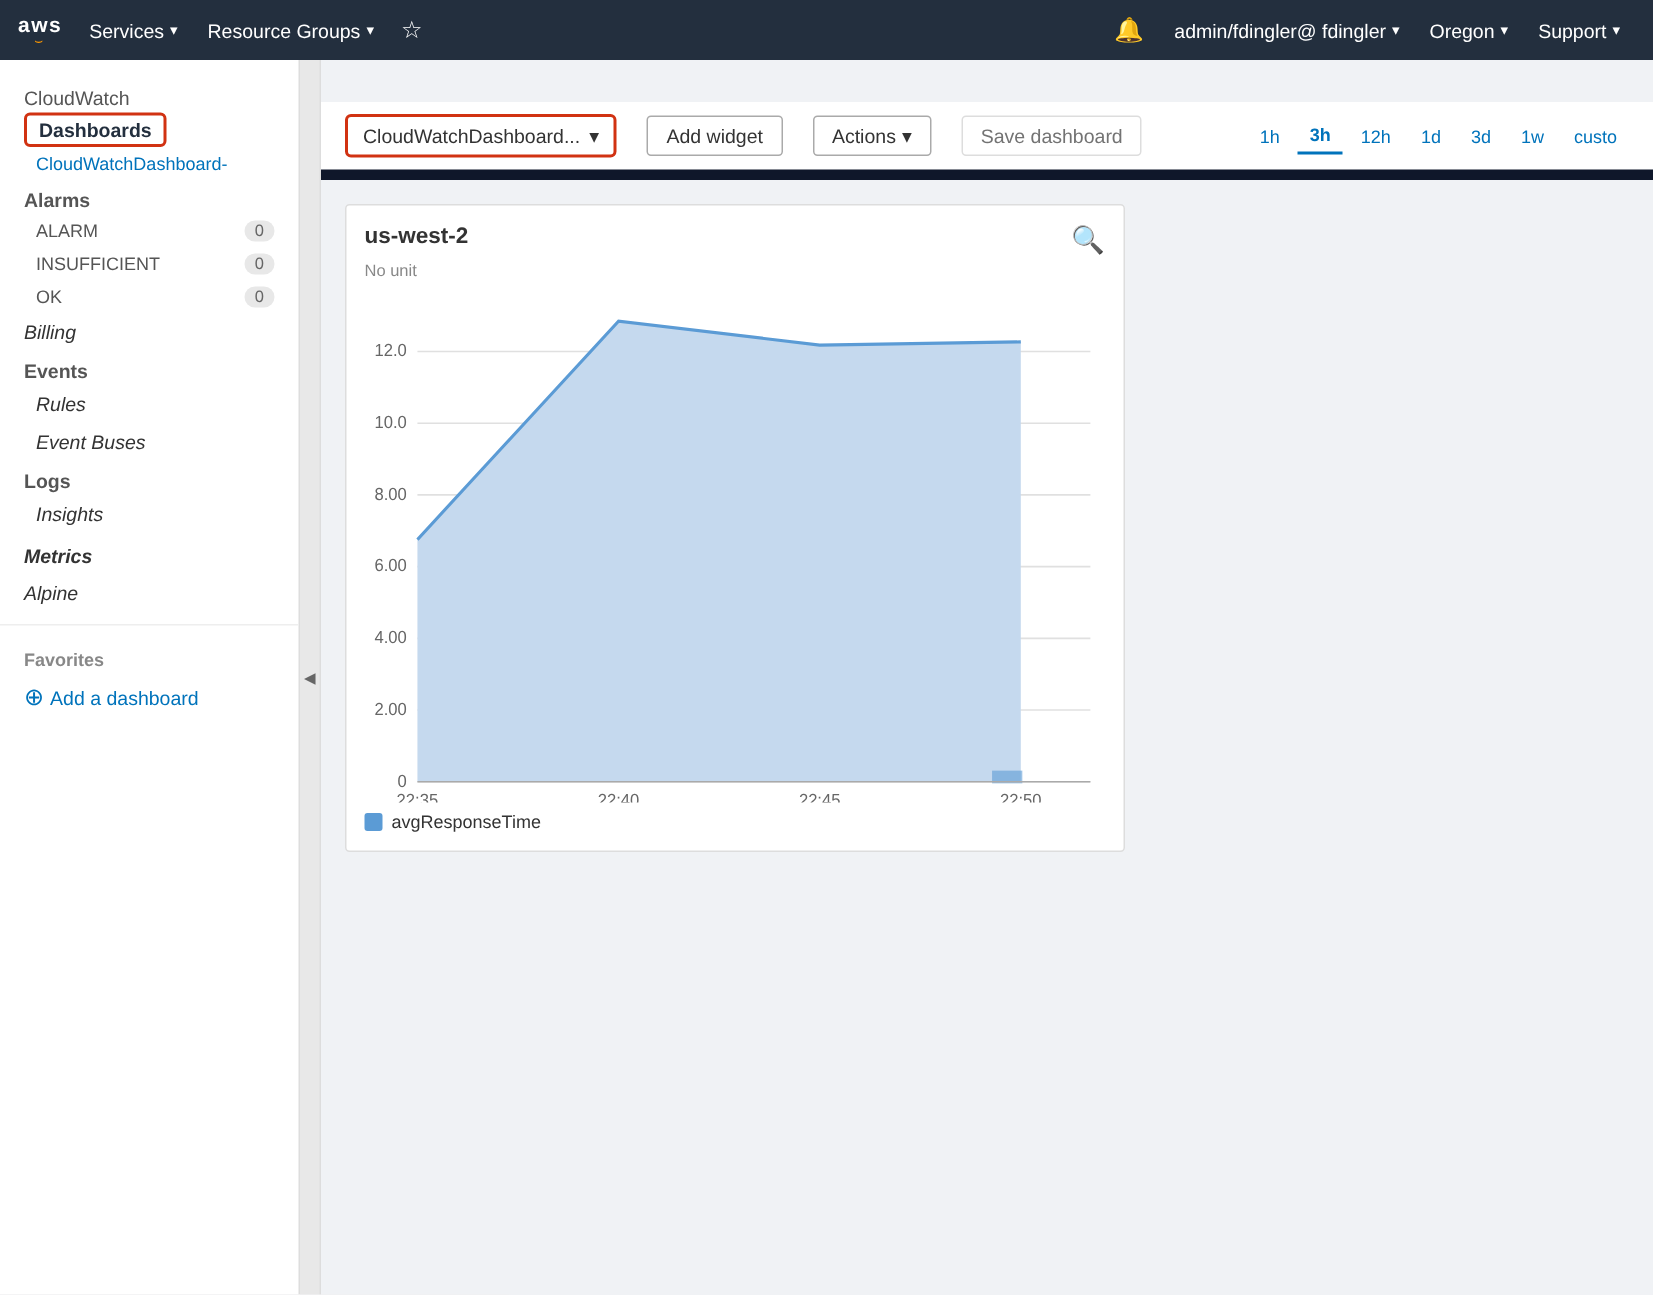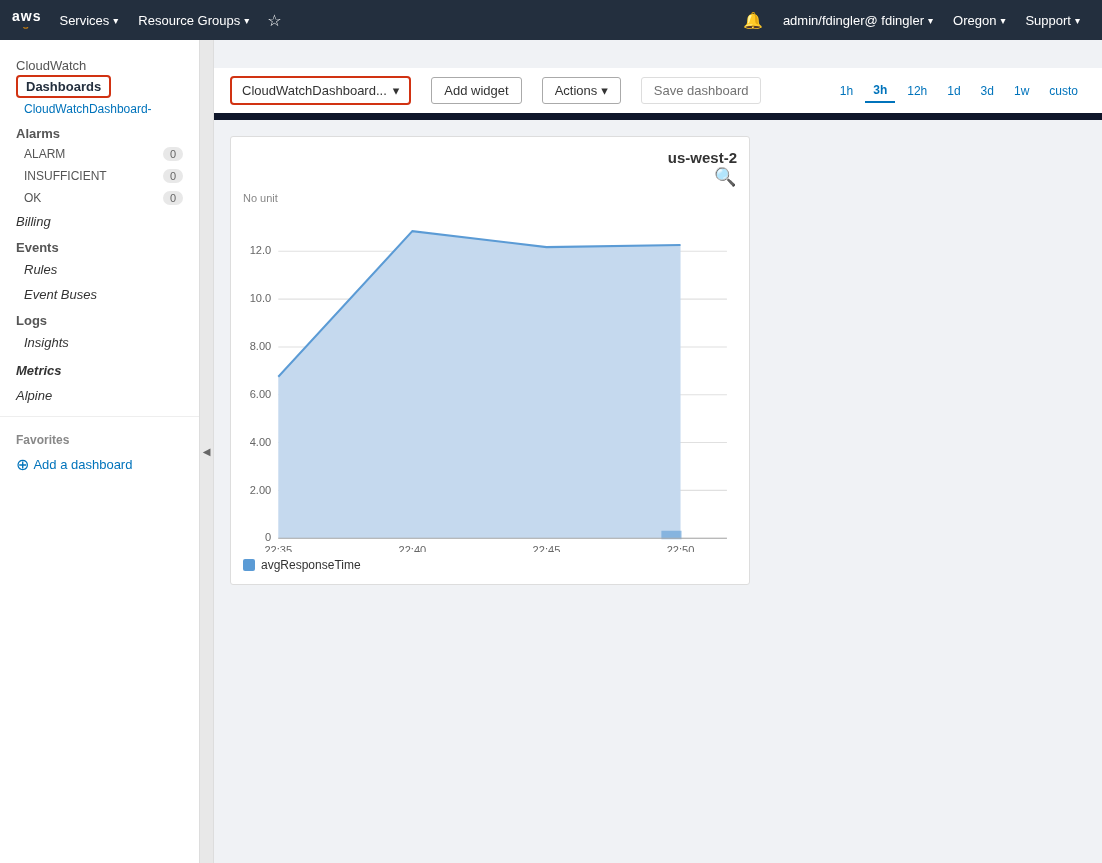--- a/index.html
+++ b/index.html
@@ -212,23 +212,22 @@
     .widget-card {
       background: #fff;
       border: 1px solid #ddd;
       border-radius: 3px;
       width: 520px;
       padding: 12px;
     }
     .widget-header {
       display: flex;
       justify-content: space-between;
-      align-items: flex-end;
+      align-items: flex-start;
       margin-bottom: 4px;
-      flex-direction: column;
     }
     .widget-title {
       font-size: 15px;
       font-weight: bold;
       color: #333;
     }
     .widget-zoom {
       color: #0073bb;
       font-size: 18px;
       cursor: pointer;

